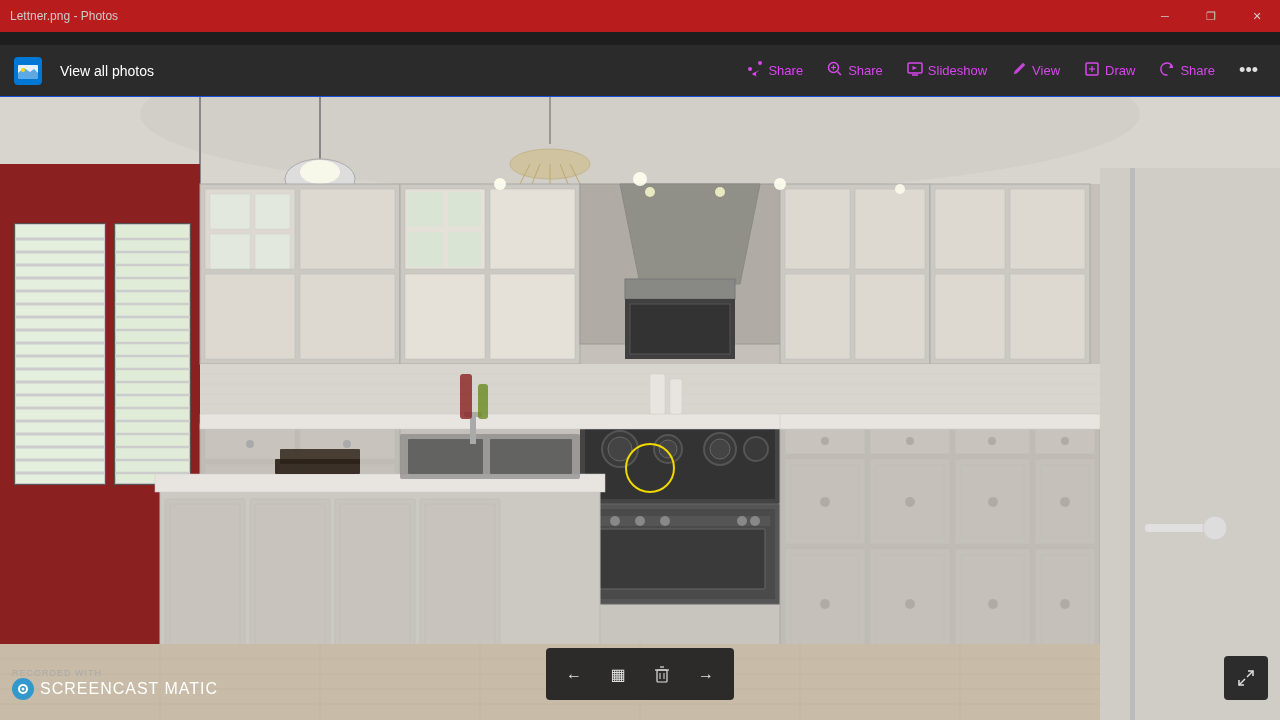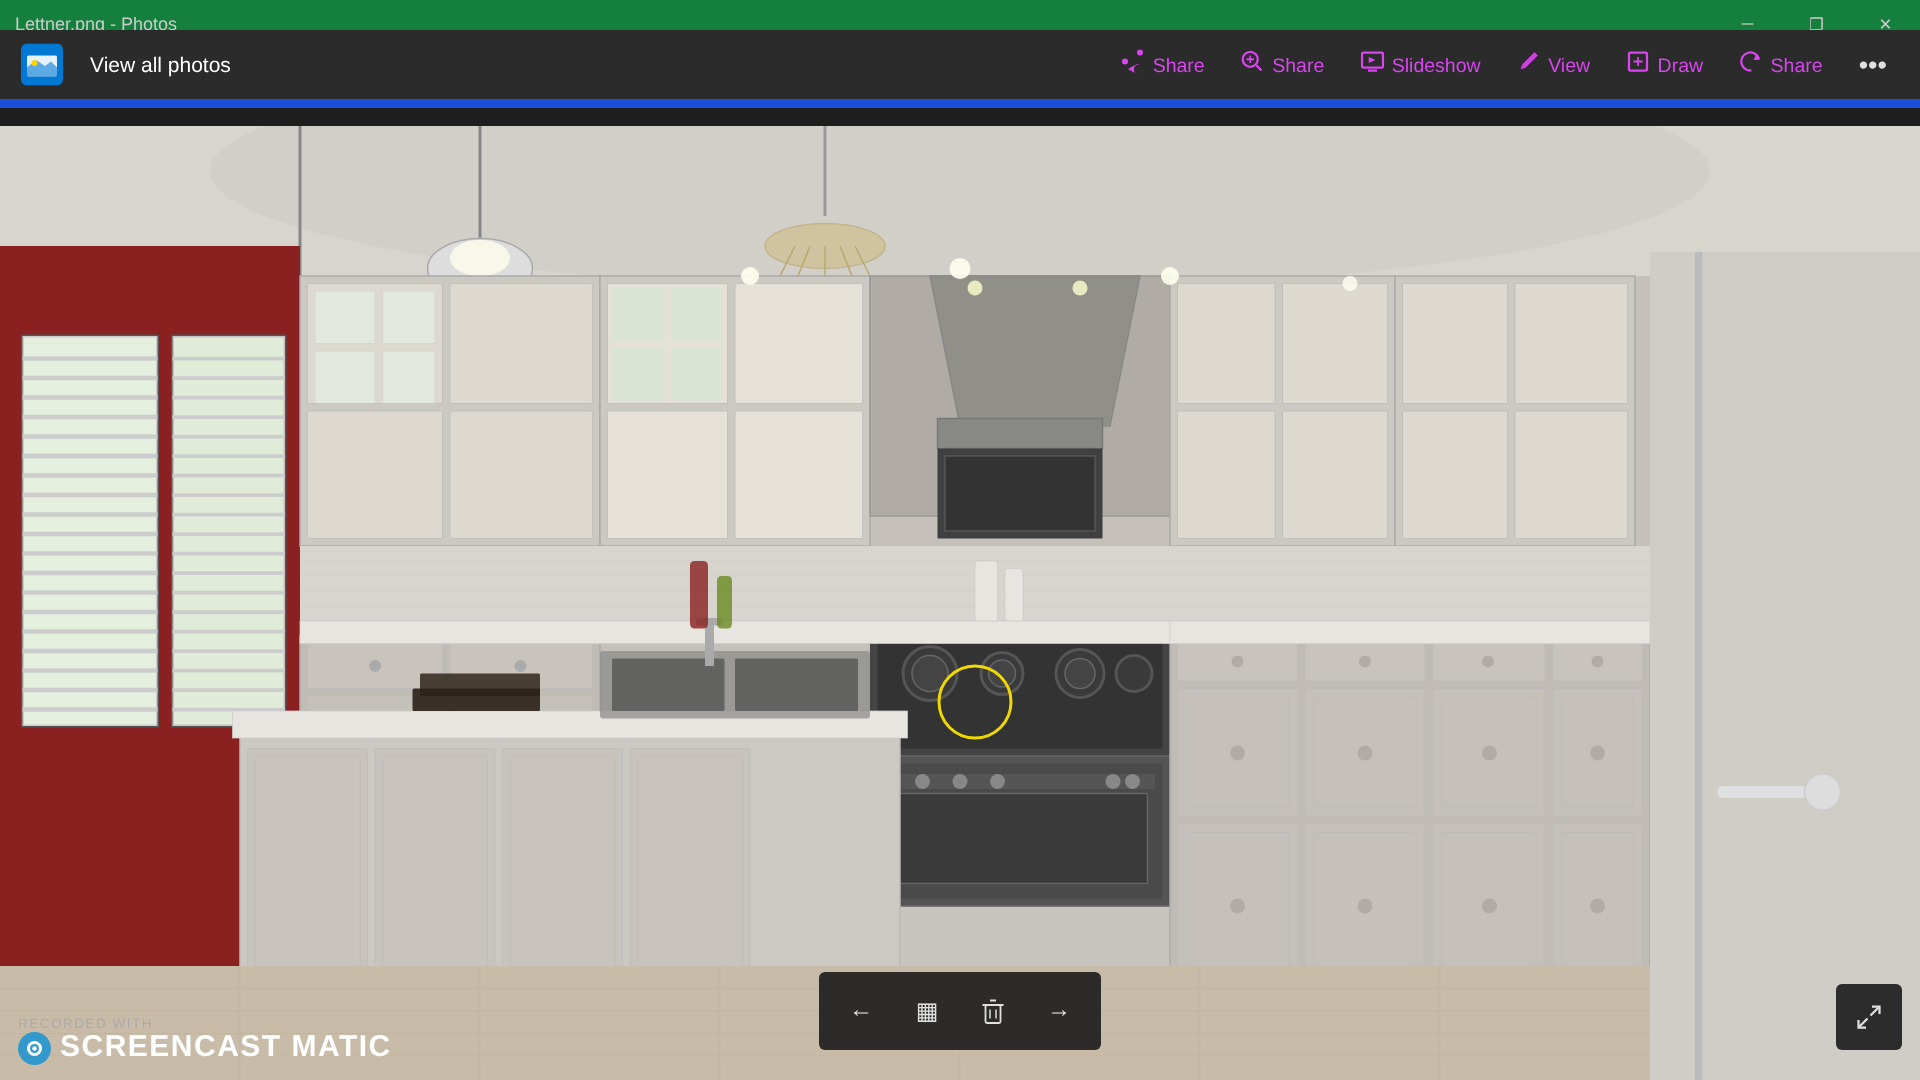--- a/index.html
+++ b/index.html
@@ -12,21 +12,21 @@
       position: relative;
     }
 
     
     .title-bar {
       position: absolute;
       top: 0;
       left: 0;
       right: 0;
       height: 32px;
-      background: #15803d;
+      background: #b91c1c;
       display: flex;
       align-items: center;
       justify-content: space-between;
       z-index: 100;
     }
     .title-bar-left {
       display: flex;
       align-items: center;
       padding-left: 10px;
       gap: 8px;
@@ -49,30 +49,30 @@
       color: #cccccc;
       font-size: 11px;
       cursor: pointer;
       background: transparent;
       border: none;
     }
 
     
     .toolbar {
       position: absolute;
-      top: 20px;
+      top: 45px;
       left: 0;
       right: 0;
       height: 52px;
       background: #2b2b2b;
       display: flex;
       justify-content: space-between;
       padding: 0 12px;
       z-index: 100;
-      border-bottom: 6px solid #1d4ed8;
+      border-bottom: 1px solid #1d4ed8;
     }
     .toolbar-left {
       display: flex;
       align-items: center;
       gap: 8px;
     }
     .app-icon {
       width: 32px;
       height: 32px;
       display: flex;
@@ -183,36 +183,36 @@
       font-size: 16px;
       cursor: pointer;
       border-radius: 2px;
       background: transparent;
       border: none;
     }
 
     
     .watermark {
       position: absolute;
-      bottom: 10px;
+      bottom: 20px;
       left: 12px;
       z-index: 200;
       display: flex;
       align-items: center;
       gap: 6px;
     }
     .watermark-text-top {
       font-size: 9px;
       color: #aaa;
       letter-spacing: 1px;
       text-transform: uppercase;
     }
     .watermark-text-bottom {
-      font-size: 20px;
-      font-weight: bold;
+      font-size: 16px;
+      font-weight: normal;
       color: #ffffff;
       letter-spacing: 1px;
     }
     .watermark-logo {
       width: 22px;
       height: 22px;
       background: #3399cc;
       border-radius: 50%;
       display: flex;
       align-items: center;

